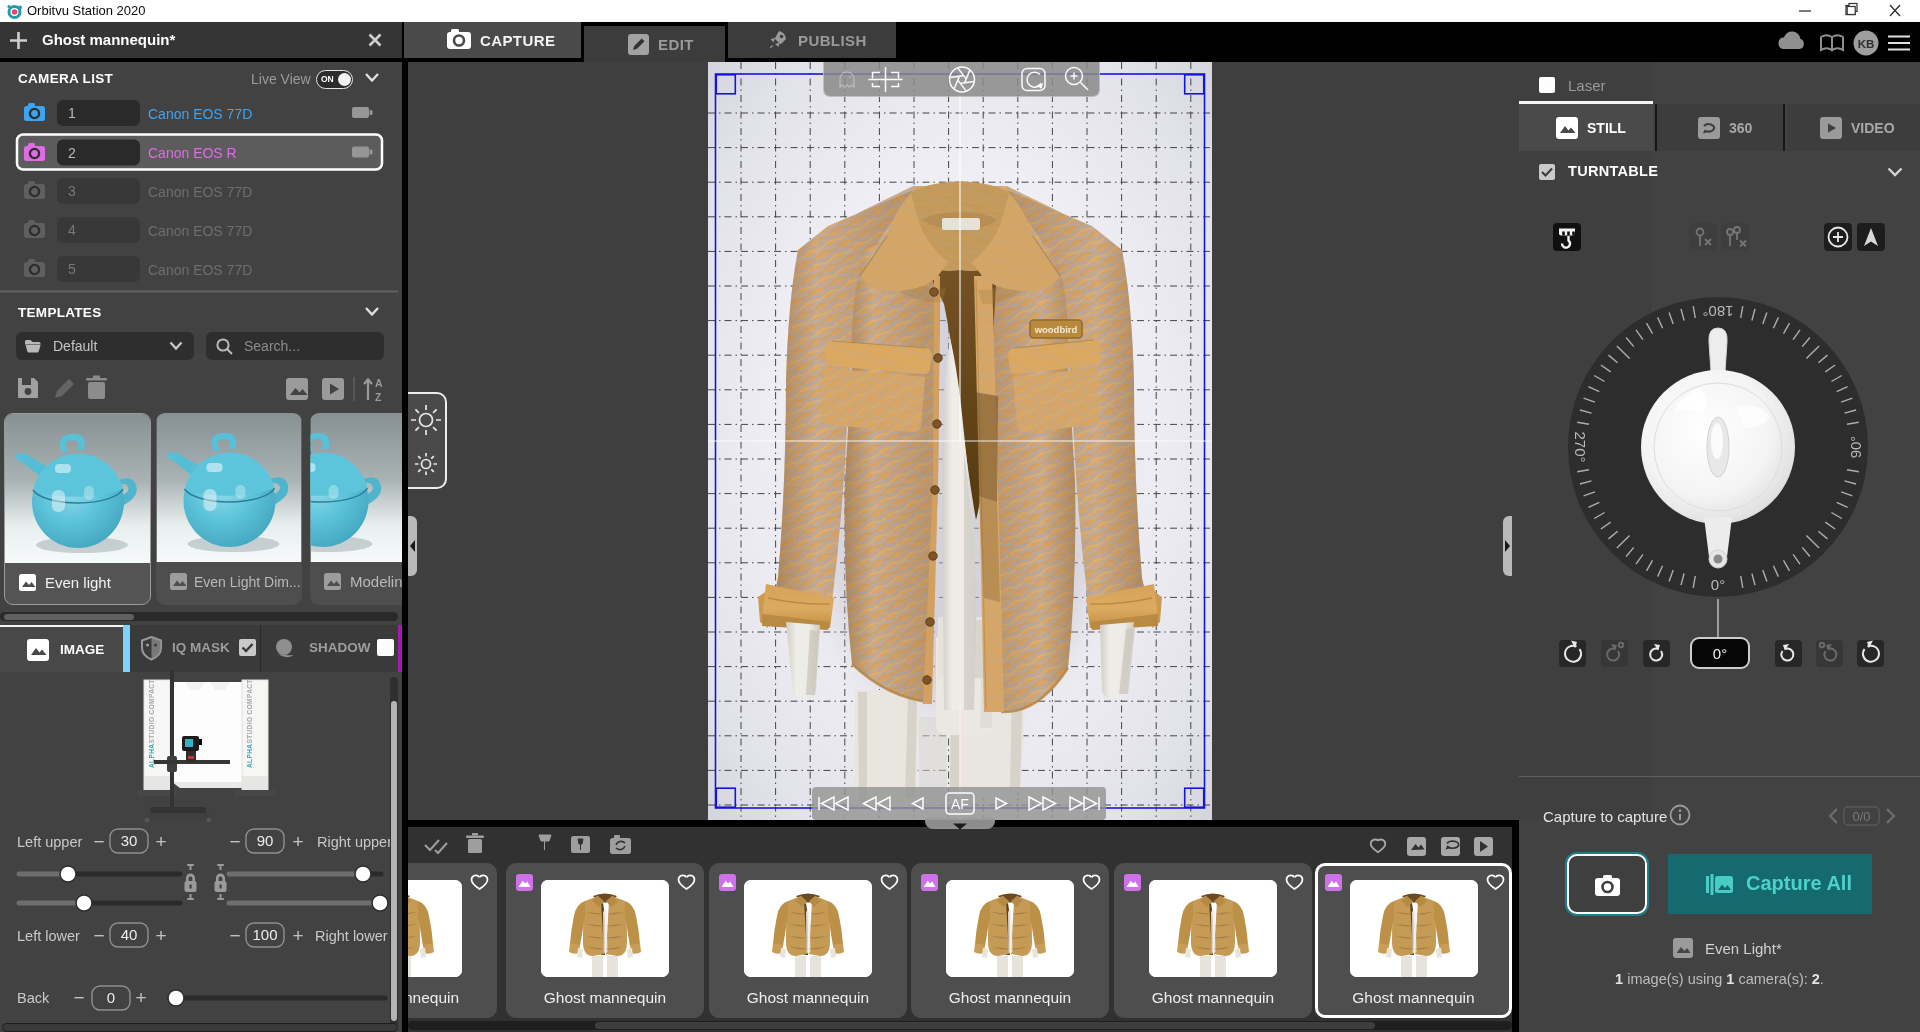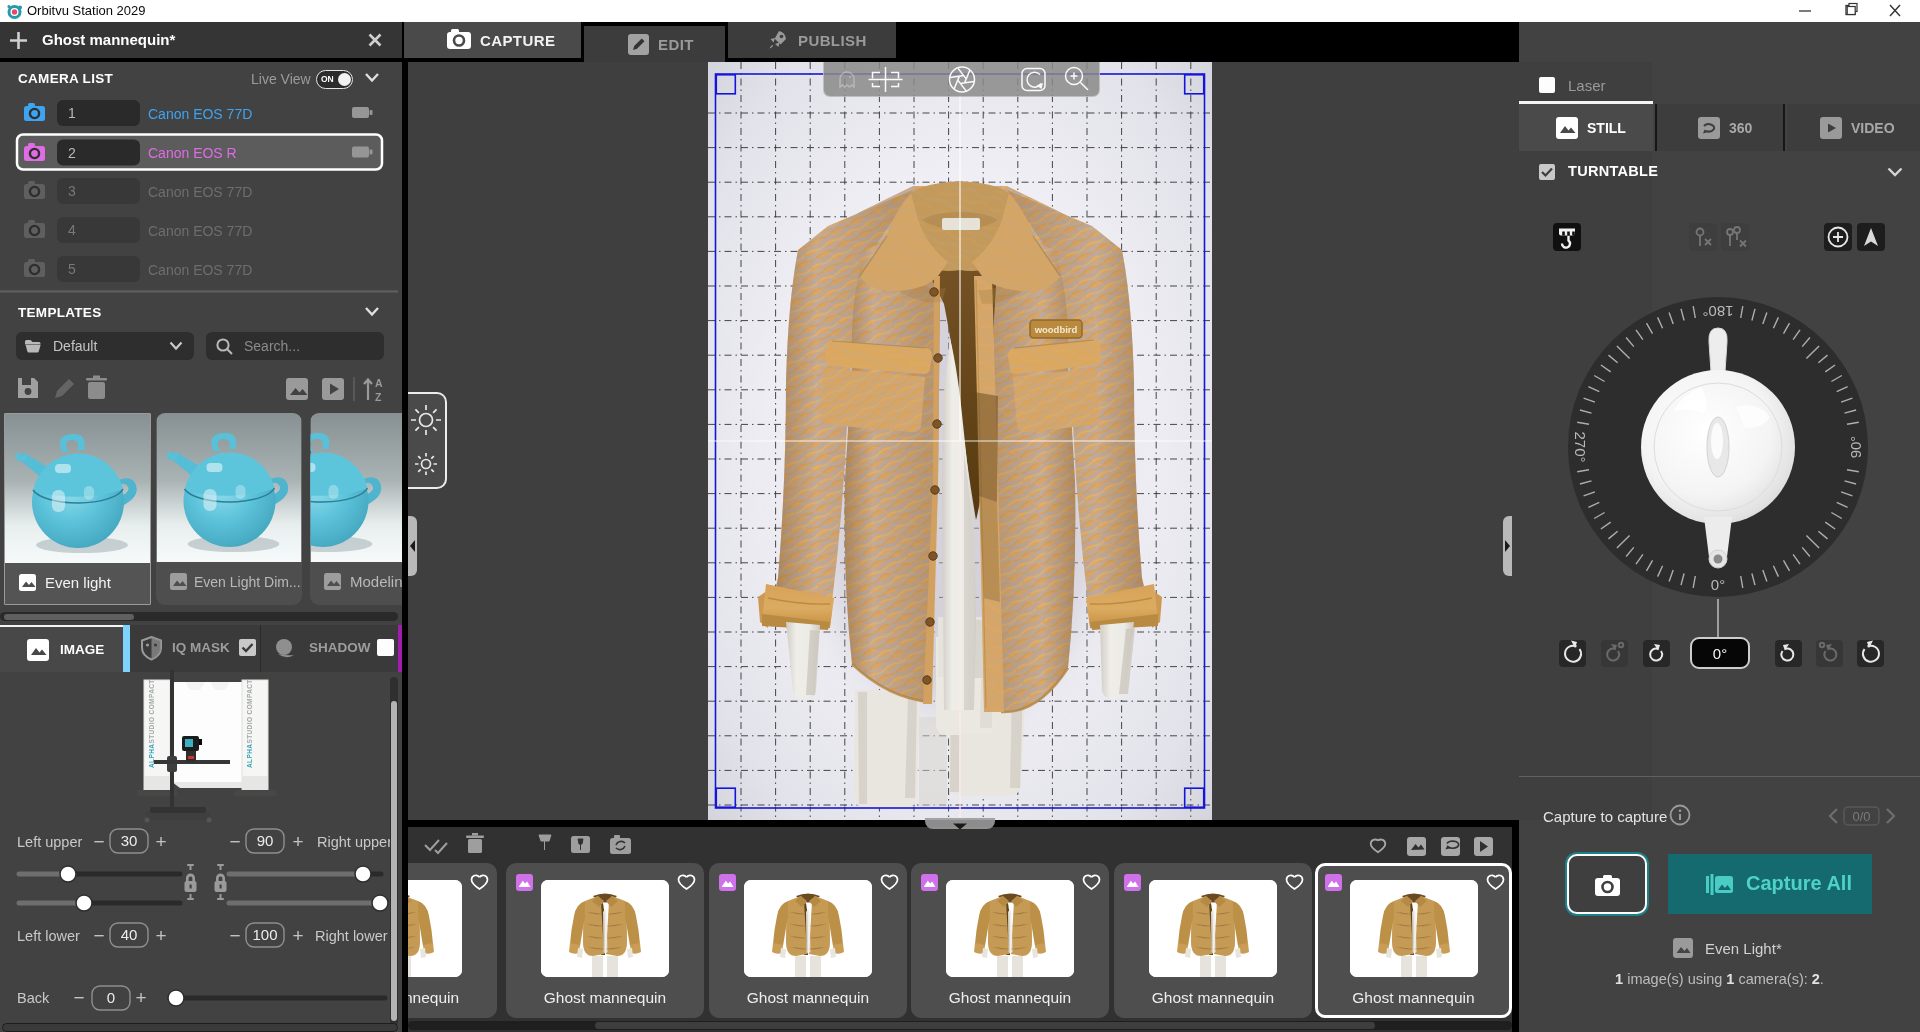--- a/index.html
+++ b/index.html
@@ -88,21 +88,21 @@
   </svg>
 
   <div id="titlebar" class="abs">
     <svg class="abs" style="left:5px;top:2px;" width="18" height="18" viewBox="0 0 18 18">
       <circle cx="9.5" cy="10" r="7" fill="#259aaa"></circle>
       <circle cx="15" cy="5.5" r="2" fill="#259aaa"></circle>
       <circle cx="4" cy="4.5" r="1.6" fill="#259aaa"></circle>
       <circle cx="9.5" cy="10" r="4" fill="#fff"></circle>
       <circle cx="9.5" cy="10" r="2.7" fill="#e8476a"></circle>
     </svg>
-    <div class="abs" style="left:27px;top:3px;font-size:13px;color:#0a0a0a;">Orbitvu Station 2029</div>
+    <div class="abs" style="left:27px;top:3px;font-size:13px;color:#0a0a0a;">Orbitvu Station 2020</div>
     <svg class="abs" style="left:1795px;top:0;" width="125" height="22" viewBox="0 0 125 22">
       <line x1="4" y1="11" x2="16" y2="11" stroke="#333" stroke-width="1.3"></line>
       <rect x="51" y="5.5" width="9" height="9" fill="none" stroke="#333" stroke-width="1.3"></rect>
       <rect x="54" y="3.5" width="8" height="8" fill="#fff" stroke="#333" stroke-width="1.2"></rect>
       <rect x="52.2" y="6.5" width="8" height="8" fill="#fff" stroke="#333" stroke-width="1.2"></rect>
       <path d="M95 5 L105 16 M105 5 L95 16" stroke="#333" stroke-width="1.4"></path>
     </svg>
   </div>
 
   <div id="lpanel" class="abs">
@@ -222,21 +222,21 @@
       </g>
       <line x1="354" y1="3" x2="354" y2="27" stroke="#606060" stroke-width="1.5"></line>
 
       <g stroke="#9a9a9a" stroke-width="2.2" fill="none">
         <path d="M368 26 V6 M364 10 L368 5.5 L372 10"></path>
       </g>
       <text x="375" y="13" font-size="10.5" font-weight="700" fill="#9a9a9a">A</text>
       <text x="375" y="27" font-size="10.5" font-weight="700" fill="#9a9a9a">Z</text>
     </svg>
 
-    <div class="abs" style="left:4px;top:391px;width:147px;height:192px;background:#545454;border:1px solid #9a9a9a;border-radius:1px;overflow:hidden;">
+    <div class="abs" style="left:4px;top:391px;width:147px;height:192px;background:#545454;border:1px solid #9a9a9a;border-radius:9px;overflow:hidden;">
       <svg class="abs" style="left:0;top:0;" width="145" height="149" viewBox="0 0 145 149">
           <use href="#teapotthumb"></use>
         </svg>
       <svg class="abs" style="left:14px;top:160px;" width="17" height="17" viewBox="0 0 17 17">
           <rect width="17" height="17" rx="2.5" fill="#fff"></rect>
           <path d="M3 13 l4-5.5 3 3.5 2.5-3 4 5 z" fill="#4e4e4e"></path>
         </svg>
       <div class="abs" style="left:40px;top:160px;font-size:15px;color:#f2f2f2;">Even light</div>
     </div>
     <div class="abs" style="left:156px;top:391px;width:146px;height:192px;background:#4e4e4e;border-radius:9px;overflow:hidden;">
@@ -632,20 +632,34 @@
         <svg width="9" height="60" viewBox="0 0 9 60">
             <path d="M7 24 L2 30 L7 36 z" fill="#1a1a1a"></path>
           </svg>
       </div>
       <div class="abs" style="left:1095px;top:454px;width:9px;height:60px;background:#b9b9b9;border-radius:6px 0 0 6px;">
         <svg width="9" height="60" viewBox="0 0 9 60">
             <path d="M2 24 L7 30 L2 36 z" fill="#1a1a1a"></path>
           </svg>
       </div>
 
+      <div class="abs" style="left:404px;top:725px;width:294px;height:33px;background:rgba(148,148,148,.82);border-radius:4px;">
+        <svg width="294" height="33" viewBox="0 0 294 33">
+          <g stroke="#fdfdfd" stroke-width="1.5" fill="none">
+            <path d="M7 10 v13 M22 10 L9.5 16.5 L22 23 z M36 10 L23.5 16.5 L36 23 z"></path>
+            <path d="M64 10 L51.5 16.5 L64 23 z M78 10 L65.5 16.5 L78 23 z"></path>
+            <path d="M111 11 L100.5 16.5 L111 22 z"></path>
+            <rect x="134" y="6" width="28" height="21" rx="3.5"></rect>
+            <path d="M184 11 L194.5 16.5 L184 22 z"></path>
+            <path d="M217 10 L229.5 16.5 L217 23 z M231 10 L243.5 16.5 L231 23 z"></path>
+            <path d="M258 10 L270.5 16.5 L258 23 z M272 10 L284.5 16.5 L272 23 z M287 10 v13"></path>
+          </g>
+          <text x="139" y="22" font-size="14" fill="#fdfdfd">AF</text>
+        </svg>
+      </div>
     </div>
     <div class="abs" style="left:523px;top:796px;width:70px;height:11px;background:rgba(155,155,155,.9);border-radius:0 0 8px 8px;z-index:5;">
       <svg width="70" height="11" viewBox="0 0 70 11">
           <path d="M28 2.5 l7 6 7-6 z" fill="#1a1a1a"></path>
         </svg>
     </div>
 
     <div class="abs" style="left:6px;top:798px;width:1104px;height:7px;background:#000;"></div>
 
     <div id="bottompanel" class="abs" style="left:6px;top:805px;width:1104px;height:205px;background:#313131;overflow:hidden;">
@@ -741,20 +755,34 @@
           <div class="tlabel">Ghost mannequin</div>
         </div>
       <div class="abs" style="left:0;top:194px;width:1104px;height:9px;background:#1f1f1f;border-radius:5px;">
         <div class="abs" style="left:187px;top:1px;width:780px;height:7px;background:#3e3e3e;border-radius:4px;"></div>
       </div>
     </div>
   </div>
 
   <div id="rpanel" class="abs" style="left:1519px; top:22px; width:401px; height:1010px;">
 
+    <div class="abs" style="left:0;top:0;width:401px;height:40px;background:#000;">
+      <svg class="abs" style="left:256px;top:8px;" width="140" height="26" viewBox="0 0 140 26">
+        <path d="M8 19 a6 6 0 0 1 1 -11.8 a8.5 8.5 0 0 1 16.5 1.8 a5.2 5.2 0 0 1 -1 10z" fill="#8f8f8f"></path>
+        <g fill="none" stroke="#8f8f8f" stroke-width="2">
+          <path d="M46 7 q5.5 -3.5 11 0 v13 q-5.5 -3.5 -11 0 z"></path>
+          <path d="M57 7 q5.5 -3.5 11 0 v13 q-5.5 -3.5 -11 0 z"></path>
+        </g>
+        <circle cx="91" cy="13" r="12.5" fill="#9e9e9e"></circle>
+        <text x="91" y="17.5" font-size="11.5" font-weight="700" fill="#2e2e2e" text-anchor="middle">KB</text>
+        <g stroke="#e0e0e0" stroke-width="2.2">
+          <path d="M113 6.5 h22 M113 13 h22 M113 19.5 h22"></path>
+        </g>
+      </svg>
+    </div>
 
     <div class="abs" style="left:20px;top:55px;width:16px;height:16px;background:#fdfdfd;border-radius:2px;"></div>
     <div class="abs" style="left:49px;top:55px;font-size:15px;color:#9a9a9a;">Laser</div>
 
     <div class="abs" style="left:0;top:79px;width:134px;height:3px;background:#f5f5f5;"></div>
     <div class="abs" style="left:0;top:82px;width:134px;height:47px;background:#4a4a4a;">
       <svg class="abs" style="left:37px;top:13px;" width="22" height="22" viewBox="0 0 22 22">
           <rect width="22" height="22" rx="3" fill="#fff"></rect>
           <path d="M4 16 l5-7 3.5 4.5 2.5-3 4.5 5.5 z" fill="#4a4a4a"></path>
         </svg>

